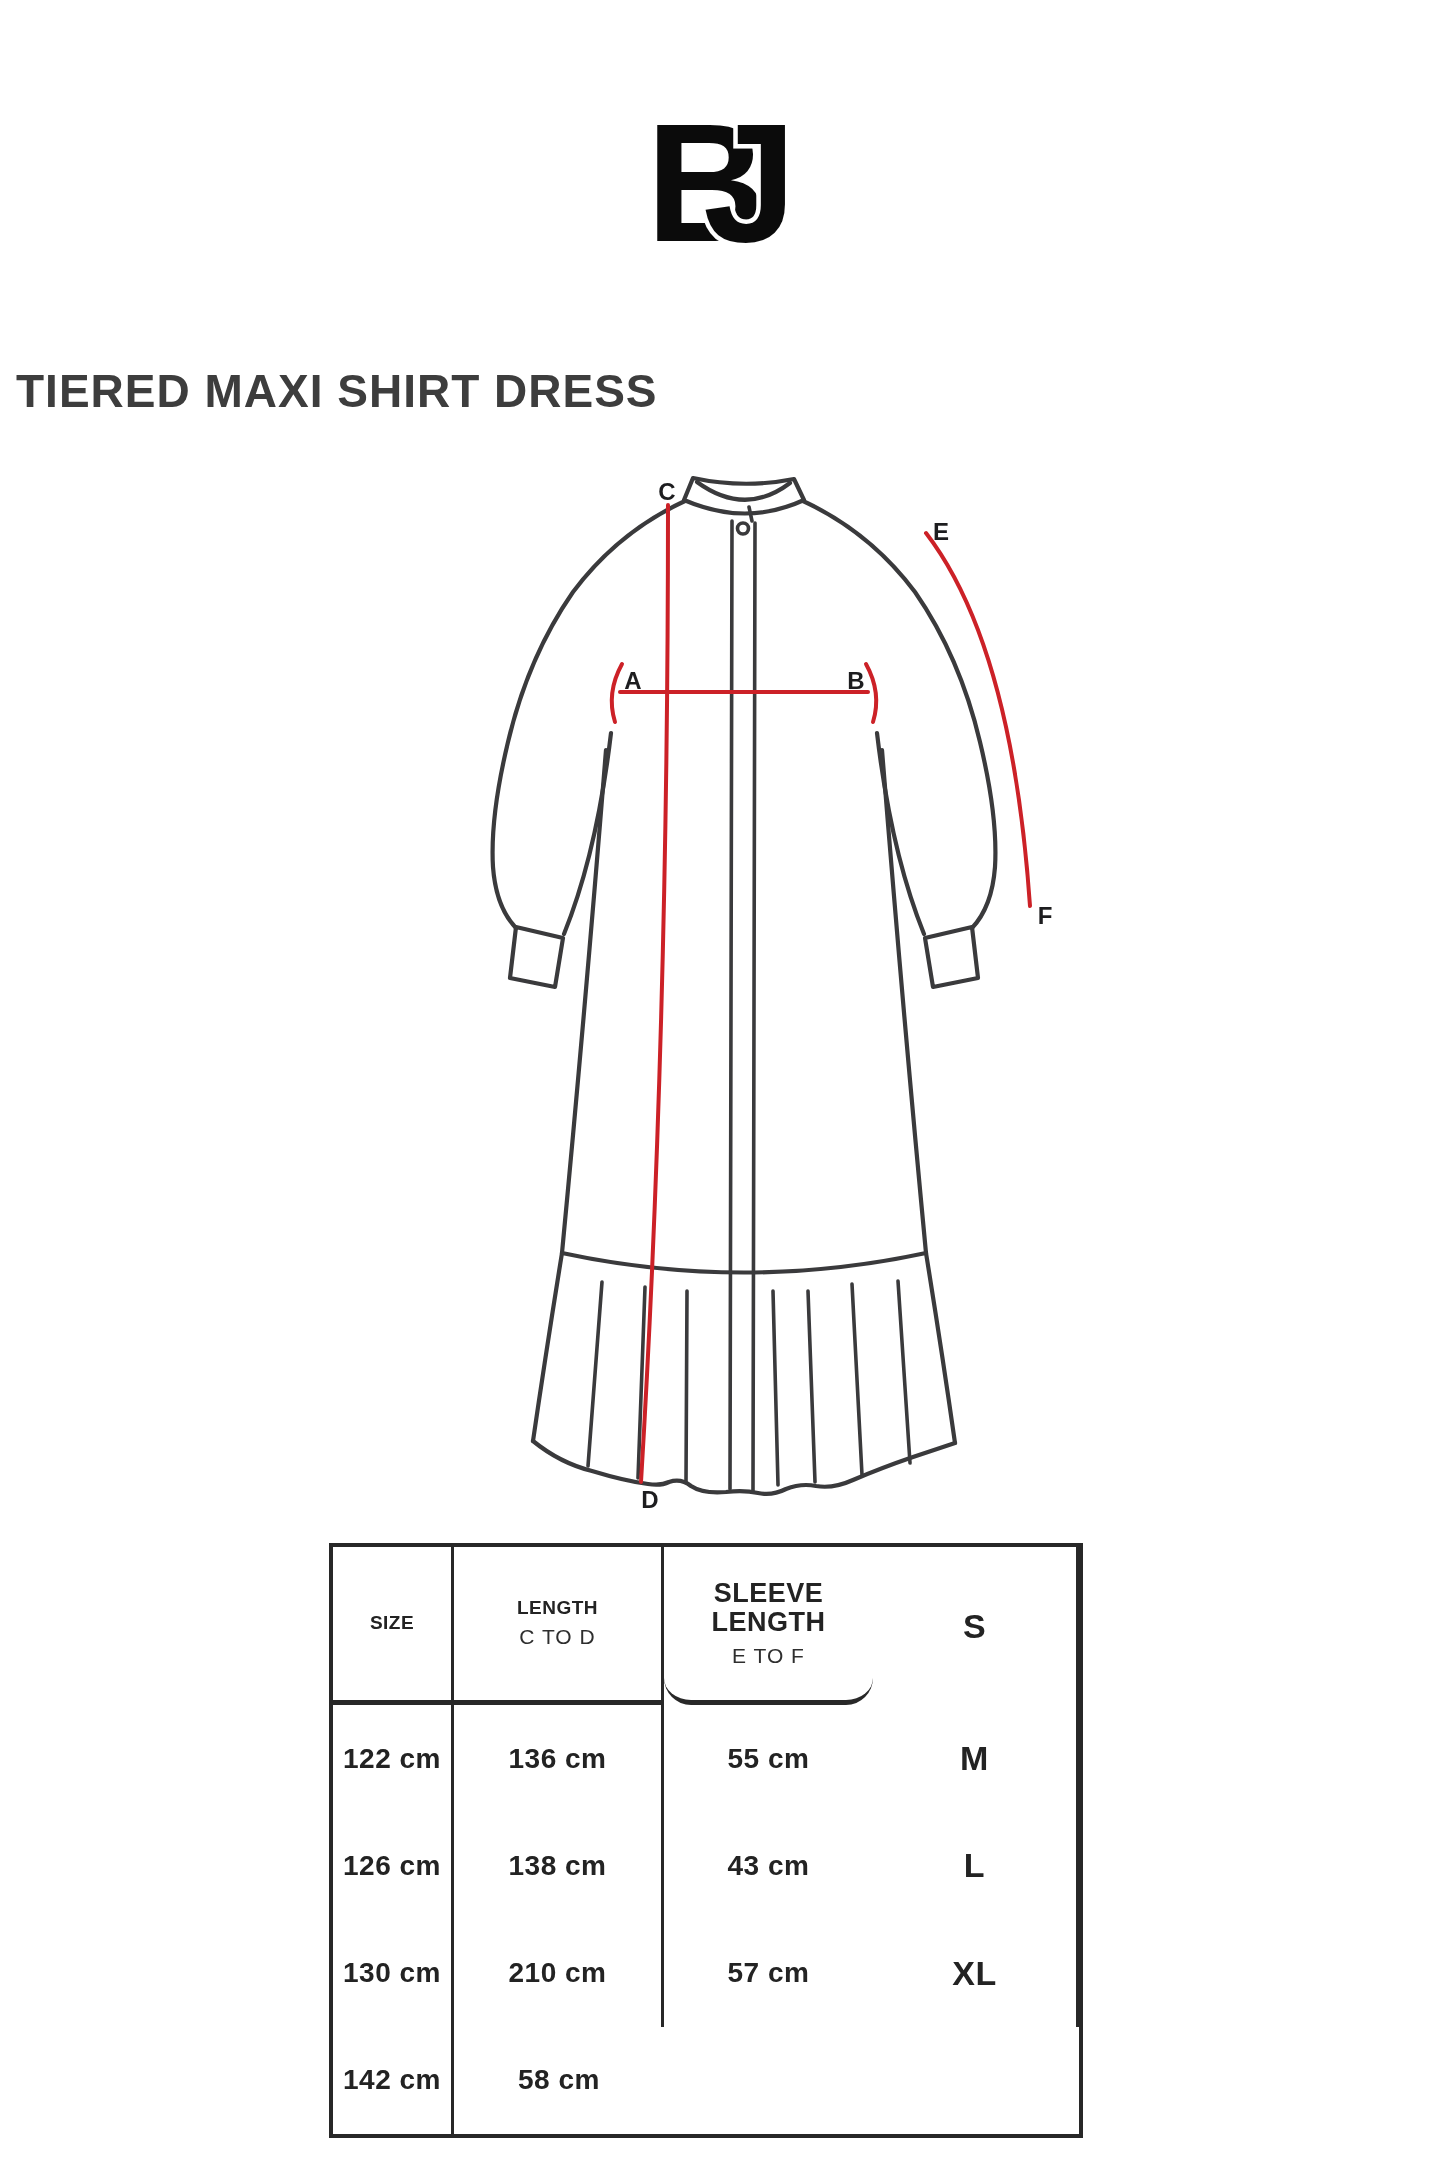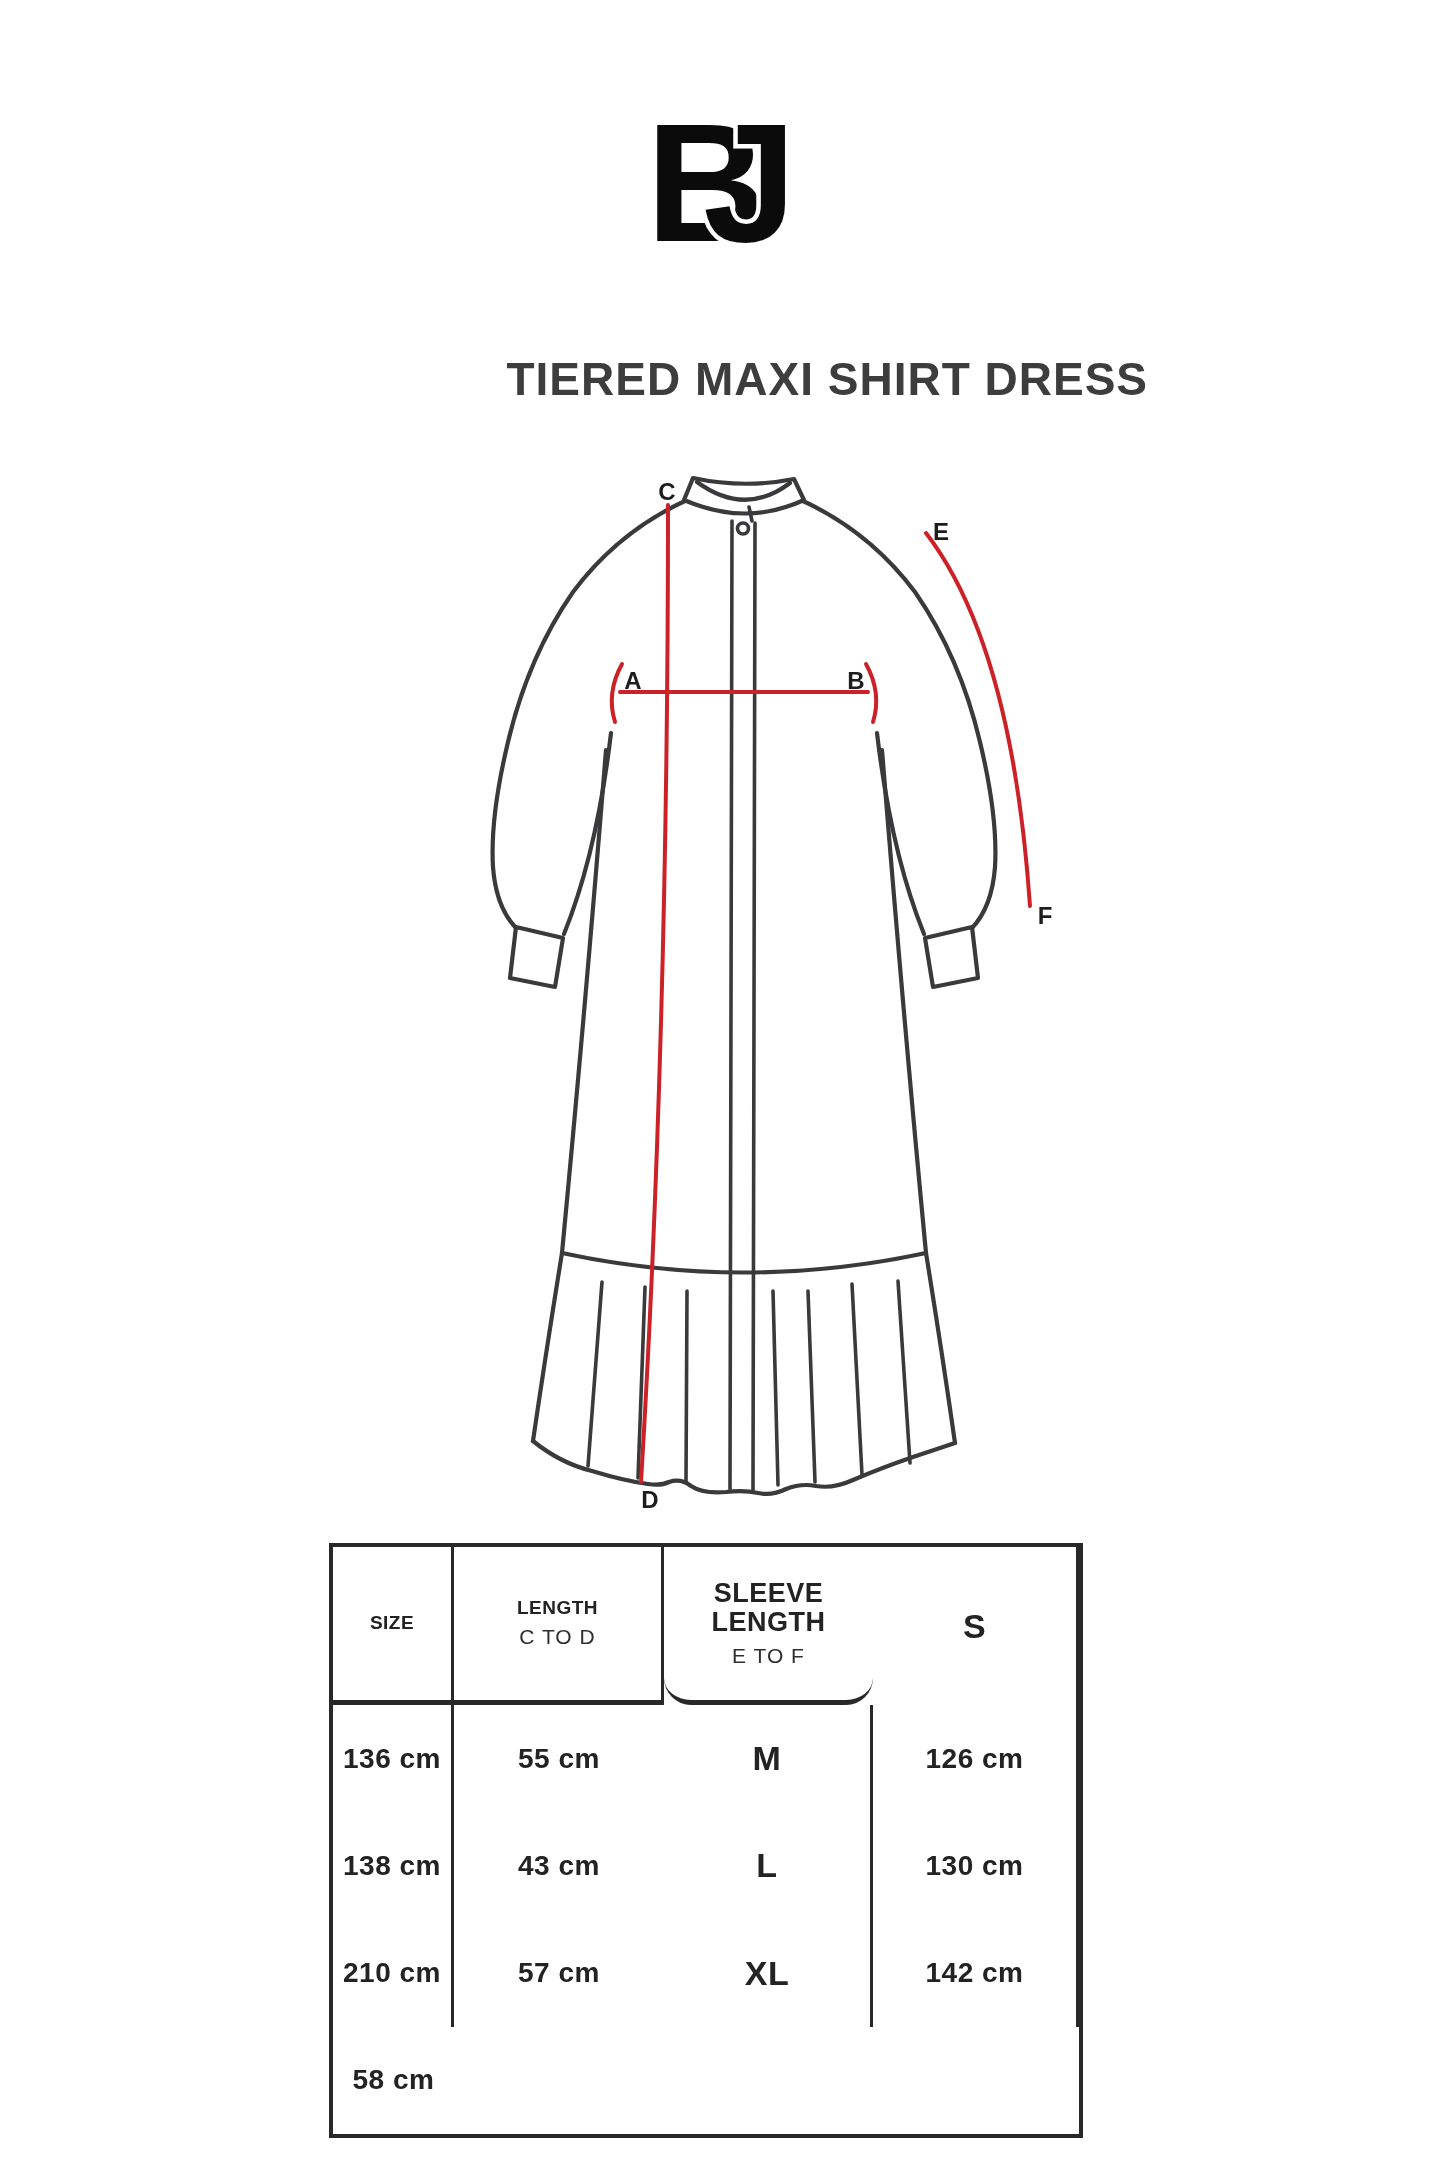--- a/index.html
+++ b/index.html
@@ -14,23 +14,23 @@
     position:relative;width:1445px;height:2167px;background:#ffffff;
     font-family:"Liberation Sans",sans-serif;overflow:hidden;
   }
   
   .logo{position:absolute;left:650px;top:118px;width:150px;height:128px;}
   .logo svg{width:100%;height:100%;}
   .logo text{font-family:"Liberation Sans",sans-serif;font-weight:bold;fill:var(--logo_color);}
   .logo .j{stroke:#ffffff;stroke-width:9px;paint-order:stroke;}
   
   .title{
-    position:absolute;left:0;top:352px;width:1144px;text-align:right;
+    position:absolute;left:0;top:352px;width:1144px;text-align:left;
     font-size:46px;font-weight:bold;letter-spacing:1px;color:var(--title_color);
-    margin:4px;line-height:1;
+    margin:16px;line-height:1;
   }
   
   .diagram{position:absolute;left:420px;top:450px;width:660px;height:1075px;}
   .diagram svg{width:100%;height:100%;}
   .outline-g path,.outline-g circle{fill:none;stroke:var(--line_color);stroke-width:4.2;stroke-linecap:round;stroke-linejoin:round;}
   .outline-g .thin{stroke-width:3.6;}
   .measure-g path{fill:none;stroke:var(--measure_color);stroke-width:4;stroke-linecap:round;}
   .marker-g text{font-family:"Liberation Sans",sans-serif;font-weight:bold;font-size:24px;fill:#1d1d1f;text-anchor:middle;}
   
   .size-table{
@@ -139,20 +139,23 @@
     </div>
     <div class="cell head sleeve last">
       <div class="main">SLEEVE LENGTH</div>
       <div class="sub">E TO F</div>
     </div>
 
     <div class="cell body-cell size">
         <div class="val">S</div>
       </div>
     <div class="cell body-cell">
+        <div class="val">122 cm</div>
+      </div>
+    <div class="cell body-cell">
         <div class="val">136 cm</div>
       </div>
     <div class="cell body-cell last">
         <div class="val">55 cm</div>
       </div>
 
     <div class="cell body-cell size">
         <div class="val">M</div>
       </div>
     <div class="cell body-cell">

